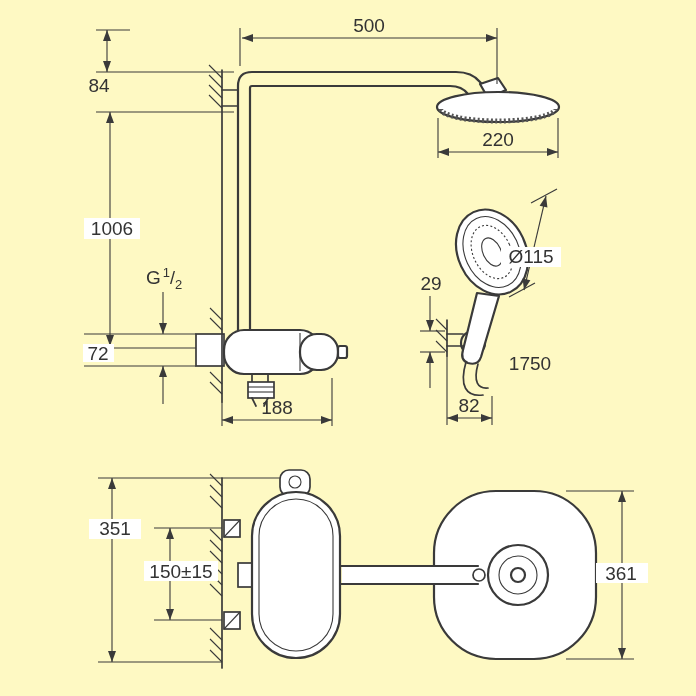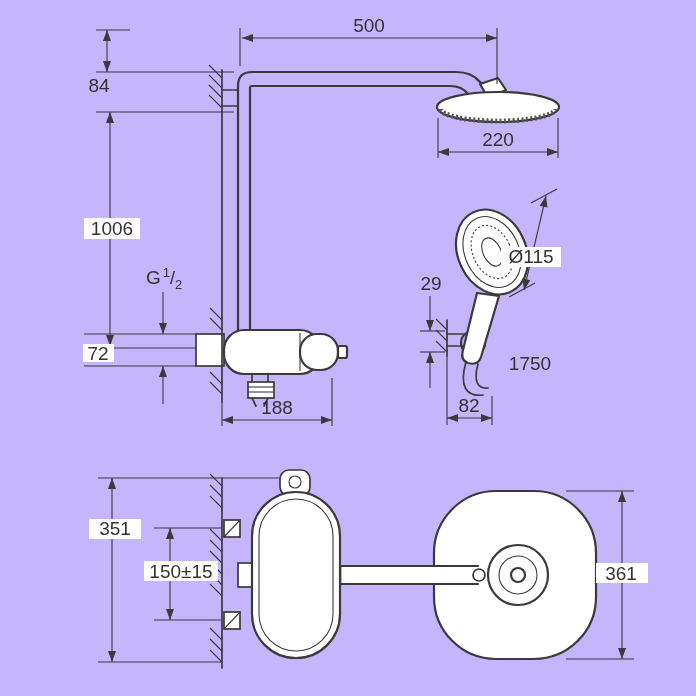--- a/index.html
+++ b/index.html
@@ -1,16 +1,16 @@
 <!DOCTYPE html>
 <html><head>
 <meta charset="utf-8">
 <style>
   html,body{margin:0;padding:0;background:#ffffff;}
-  .stage{position:relative;width:696px;height:696px;background:#c4b5fd;overflow:hidden;}
+  .stage{position:relative;width:696px;height:696px;background:#fef9c3;overflow:hidden;}
   svg{display:block;}
   .o{stroke:#3a3a3a;stroke-width:2.2;fill:none;stroke-linecap:round;stroke-linejoin:round;}
   .of{stroke:#3a3a3a;stroke-width:2.2;fill:#ffffff;stroke-linejoin:round;}
   .m{stroke:#3a3a3a;stroke-width:1.7;fill:none;stroke-linecap:round;}
   .mf{stroke:#3a3a3a;stroke-width:1.7;fill:#ffffff;}
   .d{stroke:#3a3a3a;stroke-width:1.1;fill:none;}
   .h{stroke:#3a3a3a;stroke-width:1.1;fill:none;}
   .ah{fill:#3a3a3a;stroke:none;}
   .wbg{fill:#ffffff;stroke:none;}
   .lbl{font-family:"Liberation Sans",sans-serif;font-size:19px;fill:#333333;}

